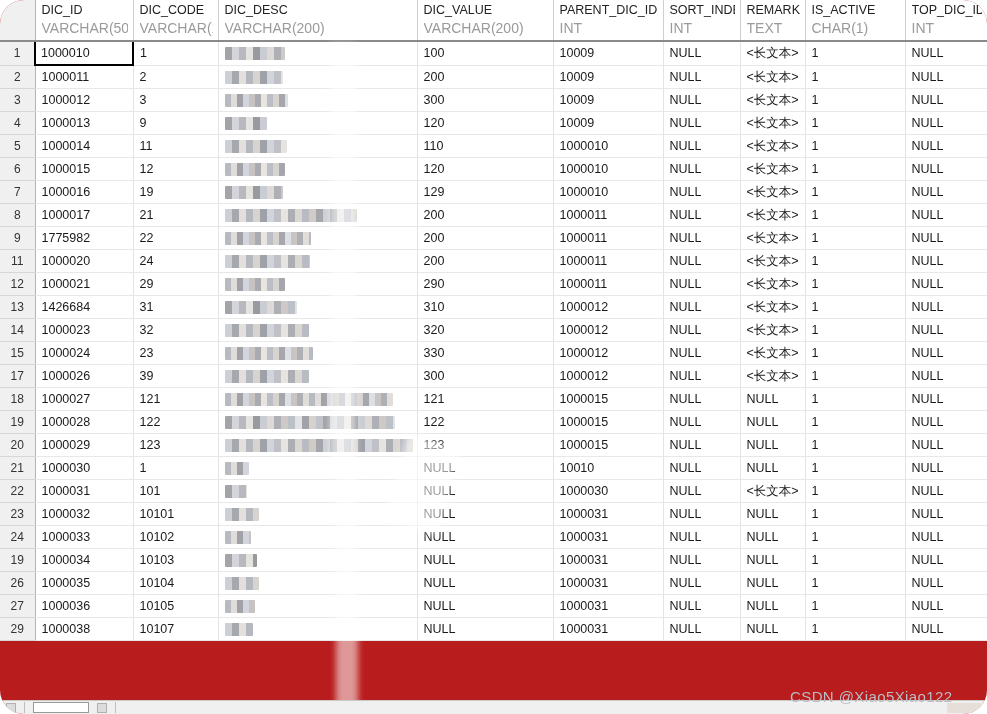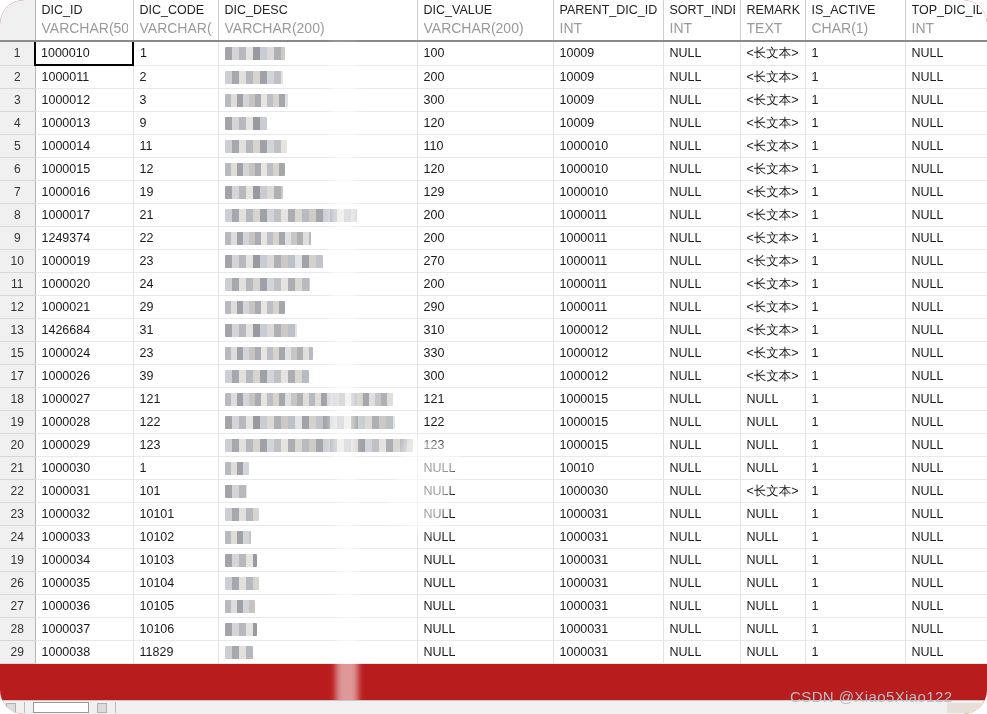--- a/index.html
+++ b/index.html
@@ -372,36 +372,24 @@
           <td><span class="redact v2" style="width: 132px;"></span></td>
           <td>200</td>
           <td>1000011</td>
           <td>NULL</td>
           <td>&lt;长文本&gt;</td>
           <td>1</td>
           <td>NULL</td>
         </tr>
         <tr>
           <td class="rownum">9</td>
-          <td>1249374</td>
+          <td>1775982</td>
           <td>22</td>
           <td><span class="redact v3" style="width: 86px;"></span></td>
           <td>200</td>
-          <td>1000011</td>
-          <td>NULL</td>
-          <td>&lt;长文本&gt;</td>
-          <td>1</td>
-          <td>NULL</td>
-        </tr>
-        <tr>
-          <td class="rownum">10</td>
-          <td>1000019</td>
-          <td>23</td>
-          <td><span class="redact" style="width: 98px;"></span></td>
-          <td>270</td>
           <td>1000011</td>
           <td>NULL</td>
           <td>&lt;长文本&gt;</td>
           <td>1</td>
           <td>NULL</td>
         </tr>
         <tr>
           <td class="rownum">11</td>
           <td>1000020</td>
           <td>24</td>
@@ -431,20 +419,32 @@
           <td>31</td>
           <td><span class="redact" style="width: 72px;"></span></td>
           <td>310</td>
           <td>1000012</td>
           <td>NULL</td>
           <td>&lt;长文本&gt;</td>
           <td>1</td>
           <td>NULL</td>
         </tr>
         <tr>
+          <td class="rownum">14</td>
+          <td>1000023</td>
+          <td>32</td>
+          <td><span class="redact v2" style="width: 84px;"></span></td>
+          <td>320</td>
+          <td>1000012</td>
+          <td>NULL</td>
+          <td>&lt;长文本&gt;</td>
+          <td>1</td>
+          <td>NULL</td>
+        </tr>
+        <tr>
           <td class="rownum">15</td>
           <td>1000024</td>
           <td>23</td>
           <td><span class="redact v3" style="width: 88px;"></span></td>
           <td>330</td>
           <td>1000012</td>
           <td>NULL</td>
           <td>&lt;长文本&gt;</td>
           <td>1</td>
           <td>NULL</td>
@@ -575,35 +575,23 @@
           <td>10105</td>
           <td><span class="redact v3" style="width: 30px;"></span></td>
           <td>NULL</td>
           <td>1000031</td>
           <td>NULL</td>
           <td>NULL</td>
           <td>1</td>
           <td>NULL</td>
         </tr>
         <tr>
-          <td class="rownum">28</td>
-          <td>1000037</td>
-          <td>10106</td>
-          <td><span class="redact" style="width: 32px;"></span></td>
-          <td>NULL</td>
-          <td>1000031</td>
-          <td>NULL</td>
-          <td>NULL</td>
-          <td>1</td>
-          <td>NULL</td>
-        </tr>
-        <tr>
           <td class="rownum">29</td>
           <td>1000038</td>
-          <td>11829</td>
+          <td>10107</td>
           <td><span class="redact v2" style="width: 28px;"></span></td>
           <td>NULL</td>
           <td>1000031</td>
           <td>NULL</td>
           <td>NULL</td>
           <td>1</td>
           <td>NULL</td>
         </tr>
       </tbody>
   </table>

